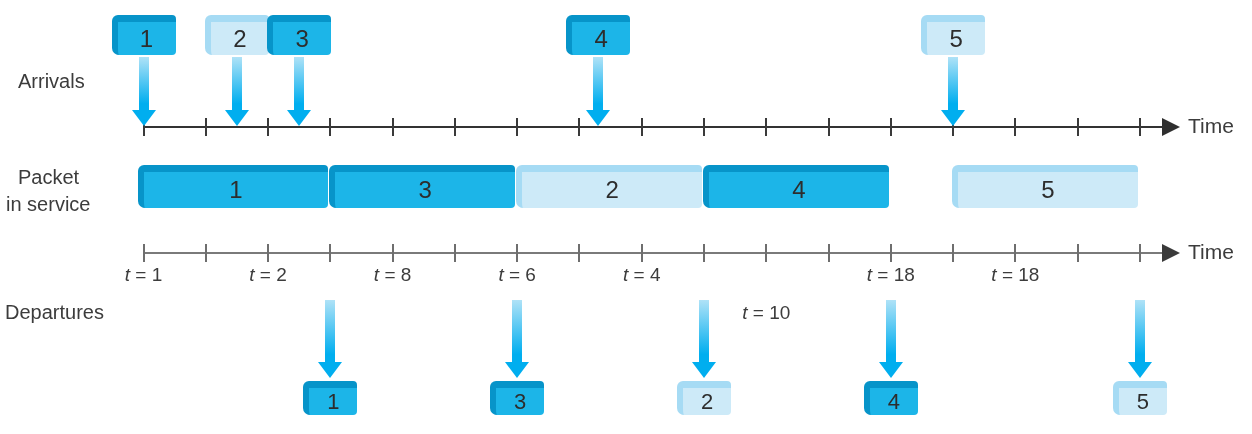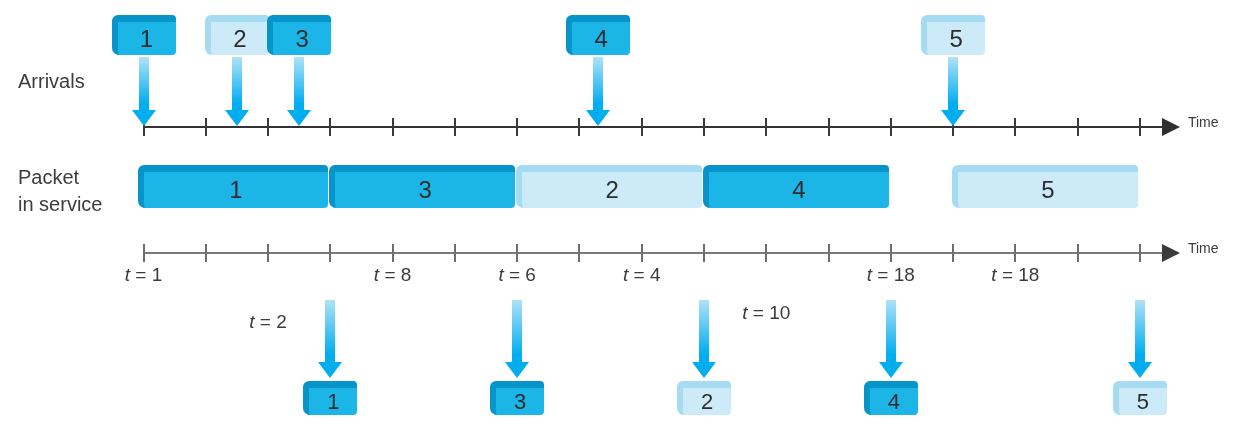--- a/index.html
+++ b/index.html
@@ -13,21 +13,21 @@
   .axline { position:absolute; height:2px; }
   .axline.top { background:var(--ax-top,#333); }
   .axline.bottom { background:var(--ax-bottom,#7a7a7a); }
   .tick { position:absolute; width:2px; height:18px; }
   .tick.top { background:#3a3a3a; }
   .tick.bottom { background:#6e6e6e; }
   .axhead { position:absolute; width:0; height:0;
     border-top:9px solid transparent; border-bottom:9px solid transparent; }
   .axhead.top { border-left:18px solid #2f2f2f; }
   .axhead.bottom { border-left:18px solid #3a3a3a; }
-  .time-label { position:absolute; font-size:14px; color:var(--txt,#3c3c3c); }
+  .time-label { position:absolute; font-size:21px; color:var(--txt,#3c3c3c); }
   .tick-label { position:absolute; width:90px; text-align:center; font-size:19px; color:var(--txt,#3c3c3c); }
   .tick-label::first-letter { font-style:italic; }
 
   
   .pbox {
     position:absolute; box-sizing:border-box;
     border-top:7px solid; border-left:6px solid;
     border-radius:6px 4px 4px 7px;
     display:flex; align-items:center; justify-content:center;
     color:#2d2d2d;
@@ -43,21 +43,22 @@
   .phead { position:absolute; left:0; bottom:0; width:0; height:0;
     border-left:12px solid transparent; border-right:12px solid transparent;
     border-top:16px solid var(--arrow,#00aeef); }
 </style>
 </head>
 <body>
 
 <div class="fig" id="fig">
   <div class="row-label" style="left:18px; top:70px;">Arrivals</div>
   <div class="row-label" style="left:18px; top:166px;">Packet</div>
-  <div class="row-label" style="left:18px; top:193px;">in service</div>
+  <div class="row-label" style="left:6px; top:193px;">in service</div>
+  <div class="row-label" style="left:5px; top:301px;">Departures</div>
 <div class="axline top" style="left: 143.5px; top: 126px; width: 1018.48px;"></div>
     <div class="tick top" style="left: 142.5px; top: 118px;"></div>
     <div class="tick top" style="left: 204.78px; top: 118px;"></div>
     <div class="tick top" style="left: 267.06px; top: 118px;"></div>
     <div class="tick top" style="left: 329.34px; top: 118px;"></div>
     <div class="tick top" style="left: 391.62px; top: 118px;"></div>
     <div class="tick top" style="left: 453.9px; top: 118px;"></div>
     <div class="tick top" style="left: 516.18px; top: 118px;"></div>
     <div class="tick top" style="left: 578.46px; top: 118px;"></div>
     <div class="tick top" style="left: 640.74px; top: 118px;"></div>
@@ -85,21 +86,21 @@
     <div class="tick bottom" style="left: 765.3px; top: 244px;"></div>
     <div class="tick bottom" style="left: 827.58px; top: 244px;"></div>
     <div class="tick bottom" style="left: 889.86px; top: 244px;"></div>
     <div class="tick bottom" style="left: 952.14px; top: 244px;"></div>
     <div class="tick bottom" style="left: 1014.42px; top: 244px;"></div>
     <div class="tick bottom" style="left: 1076.7px; top: 244px;"></div>
     <div class="tick bottom" style="left: 1138.98px; top: 244px;"></div>
     <div class="axhead bottom" style="left: 1161.98px; top: 244px;"></div>
     <div class="time-label" style="left: 1187.98px; top: 240px;">Time</div>
     <div class="tick-label" style="left: 98.5px; top: 264px;">t = 1</div>
-    <div class="tick-label" style="left: 223.06px; top: 264px; margin-top: 47px;">t = 2</div>
+    <div class="tick-label" style="left: 223.06px; top: 264px;">t = 2</div>
     <div class="tick-label" style="left: 347.62px; top: 264px;">t = 8</div>
     <div class="tick-label" style="left: 472.18px; top: 264px;">t = 6</div>
     <div class="tick-label" style="left: 596.74px; top: 264px;">t = 4</div>
     <div class="tick-label" style="left: 721.3px; top: 264px; margin-top: 38px;">t = 10</div>
     <div class="tick-label" style="left: 845.86px; top: 264px;">t = 18</div>
     <div class="tick-label" style="left: 970.42px; top: 264px;">t = 18</div>
     <div class="pbox dark" style="left: 111.5px; top: 15px; width: 64px; height: 40px; font-size: 24px;">
       <span class="pnum">1</span>
     </div>
     <div class="parrow" style="left: 131.5px; top: 57px; height: 69px;">

